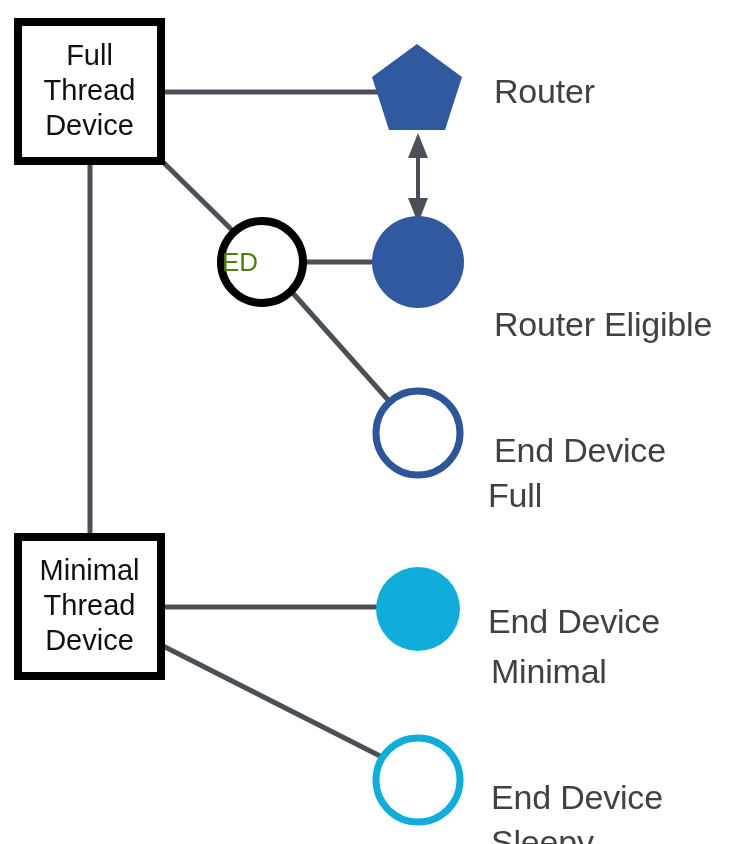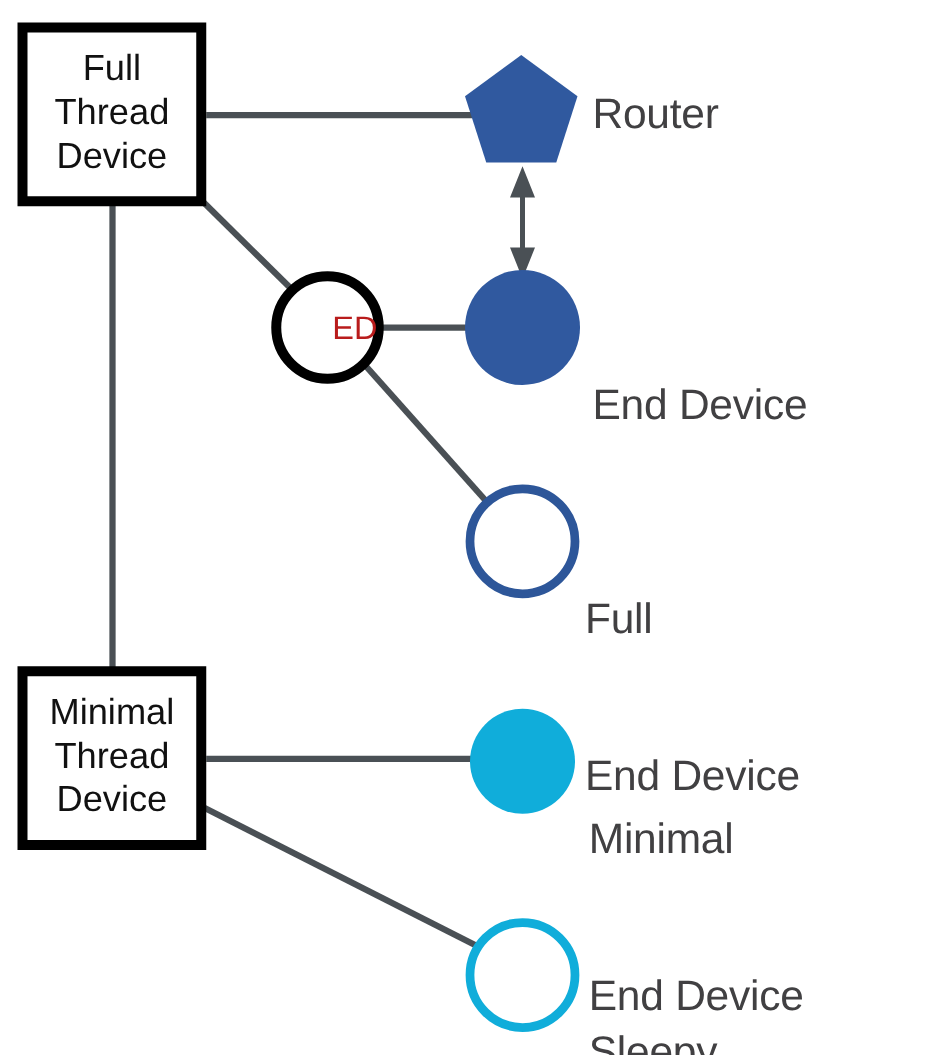--- a/index.html
+++ b/index.html
@@ -27,37 +27,38 @@
     height: 844px;
   }
   .label {
     position: absolute;
     color: #414042;
     font-family: "Liberation Sans", sans-serif;
     font-size: 34px;
     line-height: 42px;
     white-space: pre;
     letter-spacing: -0.2px;
+    margin-left: 20px;
   }
   .box-text {
     position: absolute;
     color: #111111;
     font-family: "Liberation Sans", sans-serif;
     font-size: 29px;
     line-height: 35px;
     text-align: center;
     white-space: pre;
   }
   .ed-text {
     position: absolute;
-    color: #b91c1c;
+    color: #4d7c0f;
     font-family: "Liberation Sans", sans-serif;
     font-size: 26px;
     line-height: 26px;
-    text-align: right;
+    text-align: left;
     white-space: pre;
   }
 </style>
 </head>
 <body>
 
 <div id="diagram-root">
 
   <svg class="canvas" viewBox="0 0 740 844" xmlns="http://www.w3.org/2000/svg">
 
@@ -107,20 +108,21 @@
 
   <div class="box-text" style="left:18px; top:553px; width:143px;">Minimal
 Thread
 Device</div>
 
   <div class="ed-text" style="left:222px; top:249px; width:80px;">ED</div>
 
   <div class="label" style="left:474px; top:70px;">Router</div>
 
   <div class="label" style="left:474px; top:219px;">
+    <div>Router Eligible</div>
     <div>End Device</div>
   </div>
 
   <div class="label" style="left:468px; top:390px;">
     <div>Full</div>
     <div>End Device</div>
   </div>
 
   <div class="label" style="left:471px; top:566px;">
     <div>Minimal</div>

